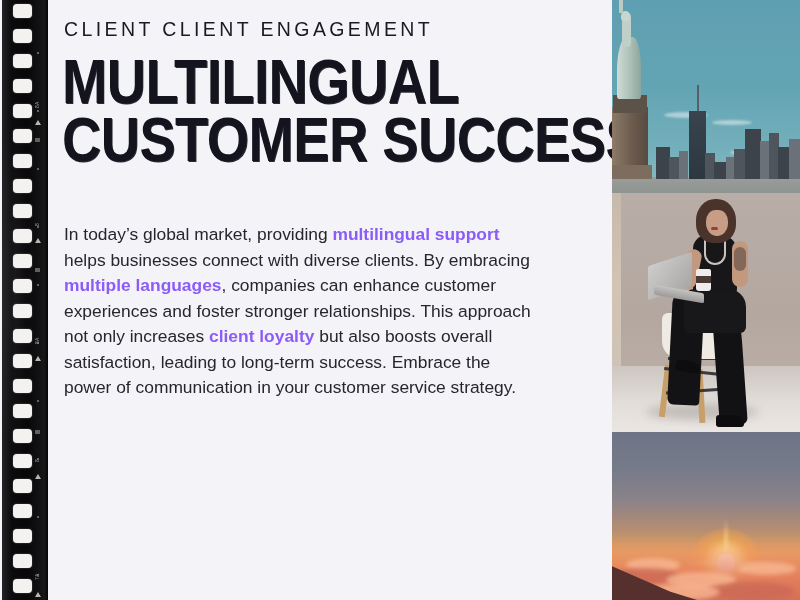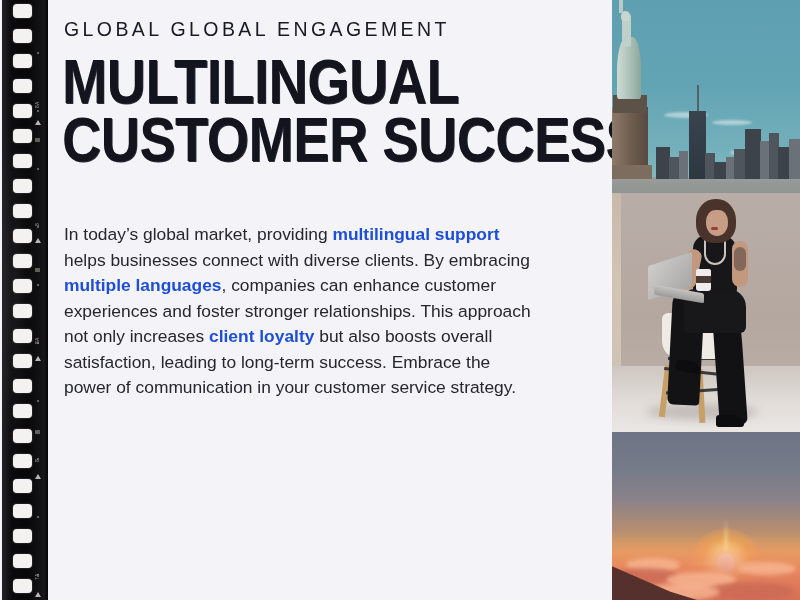--- a/index.html
+++ b/index.html
@@ -107,21 +107,21 @@
 
   #body {
     position:absolute; top:222px; left:0;
     width:476px;
     font-size:17.4px;
     line-height:1.465;
     color:#26262e;
   }
   #body p { margin:0; }
   #body .para2 { margin-top:22px; }
-  #body b { font-weight:700; color:#1d4ed8; }
+  #body b { font-weight:700; color:#8b5cf6; }
 
   
   #gallery {
     position:absolute; left:612px; top:0;
     width:188px; height:600px;
     overflow:hidden;
   }
   .photo { position:absolute; left:0; width:188px; overflow:hidden; }
   #photo-skyline { top:0;   height:193px; }
   #photo-woman   { top:193px; height:239px; }
@@ -401,21 +401,21 @@
         <div class="edgedot" style="top: 516px;"></div>
         <div class="edgedot" style="top: 574px;"></div>
         <div class="edgesq" style="top: 138px;"></div>
         <div class="edgesq" style="top: 268px;"></div>
         <div class="edgesq" style="top: 430px;"></div>
       </div>
   </div>
 
   <div id="content">
 
-    <div id="eyebrow">GLOBAL GLOBAL ENGAGEMENT</div>
+    <div id="eyebrow">CLIENT CLIENT ENGAGEMENT</div>
 
     <div id="headline">
       <span class="hl">MULTILINGUAL</span>
       <span class="hl">CUSTOMER SUCCESS</span>
     </div>
 
     <div id="body">
       <p class="para1" id="para1"><span>In today’s global market, providing </span><b>multilingual support</b><span> helps businesses connect with diverse clients. By embracing </span><b>multiple languages</b><span>, companies can enhance customer experiences and foster stronger relationships. This approach not only increases </span><b>client loyalty</b><span> but also boosts overall satisfaction, leading to long-term success. Embrace the power of communication in your customer service strategy.</span></p>
     </div>
   </div>

